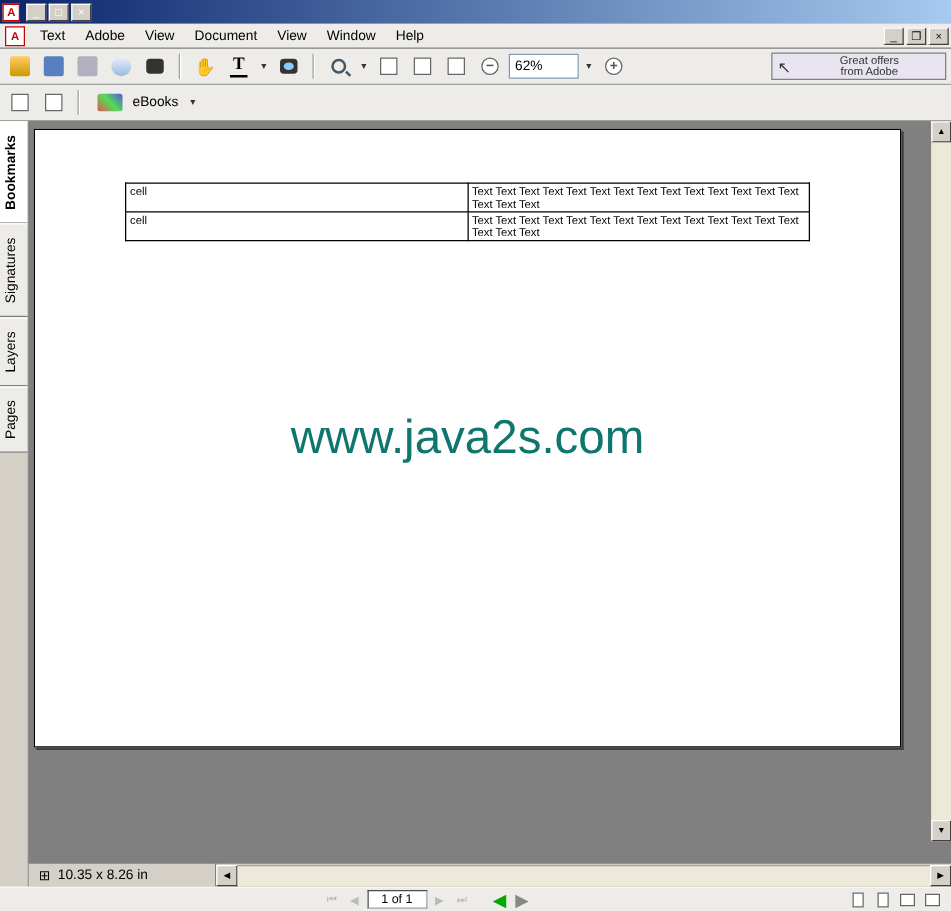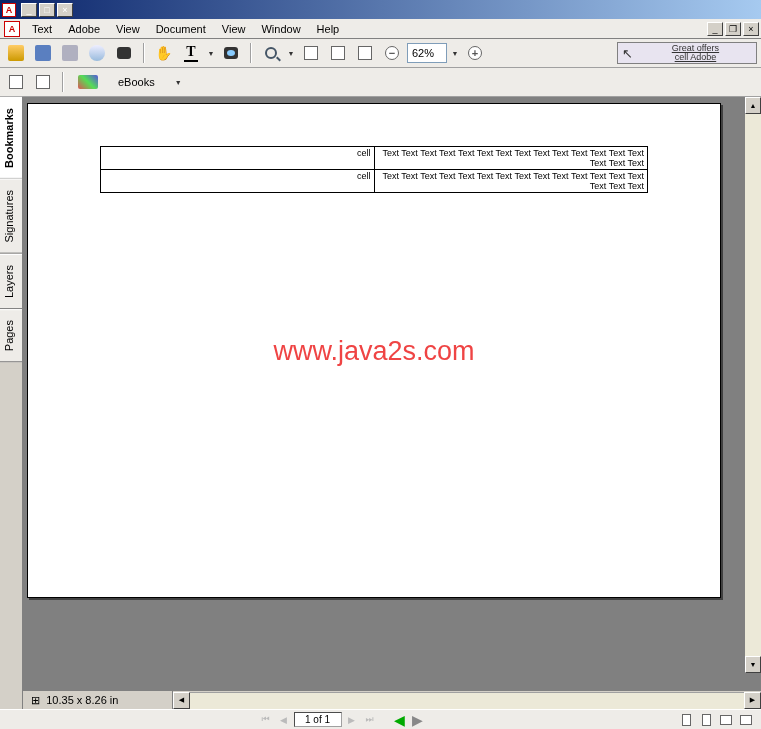--- a/index.html
+++ b/index.html
@@ -80,44 +80,44 @@
 }
 .tb-sep {
   width: 1px; height: 20px;
   border-left: 1px solid #a0a0a0;
   border-right: 1px solid #fff;
   margin: 0 4px;
 }
 .tb-dd { width: 10px; display:flex; align-items:center; justify-content:center; }
 .tb-arrow { font-size: 7px; color: #333; }
 .zoom-box {
-  width: 40px; height: 20px;
+  width: 56px; height: 20px;
   background: #fff;
   border: 1px solid #7f9db9;
   padding: 1px 4px;
   font-size: 11px;
   display: flex; align-items: center;
 }
 .adobe-offer {
   width: 140px; height: 22px;
   border: 1px solid #808080;
   background: #e8e4f0;
   display: flex; align-items: center;
   font-size: 9px;
   color: #333;
   padding: 0 4px;
   gap: 6px;
 }
-.adobe-offer .offer-text { text-align: center; flex: 1; line-height: 9px; text-decoration: underline; }
+.adobe-offer .offer-text { text-align: center; flex: 1; line-height: 9px; }
 .ebooks {
   display: flex; align-items: center;
   padding: 2px 6px;
   border: 1px solid transparent;
   cursor: default;
-  gap: 20px;
+  gap: 8px;
 }
 .workspace {
   display: flex;
   height: calc(729px - 19px - 20px - 29px - 29px - 20px);
   background: #808080;
 }
 .sidebar {
   width: 23px;
   background: #d4d0c8;
   border-right: 1px solid #808080;
@@ -154,27 +154,27 @@
   background: #fff;
   width: 694px;
   height: 495px;
   margin: 6px 0 0 4px;
   border: 1px solid #000;
   box-shadow: 2px 2px 0 rgba(0,0,0,0.5);
   position: relative;
   padding: 42px 72px;
 }
 .pdf-table { border-collapse: collapse; width: 100%; font-size: 9px; font-family: Arial; }
-.pdf-table td { border: 1px solid #000; padding: 1px 3px; vertical-align: top; text-align: right; }
+.pdf-table td { border: 1px solid #000; padding: 1px 3px; vertical-align: top; }
 .watermark {
   position: absolute;
   left: 50%; top: 50%;
   transform: translate(-50%, -50%);
-  font-size: 27px;
-  color: #ef4444;
+  font-size: 38px;
+  color: #0f766e;
   font-family: Arial;
   pointer-events: none;
   text-align: center;
 }
 .vscroll {
   position: absolute; top: 0; right: 0; bottom: 18px;
   width: 17px;
   background: #d4d0c8;
   border-left: 1px solid #808080;
   display: flex; flex-direction: column;
@@ -336,21 +336,21 @@
       <span class="tb-arrow">▼</span>
     </div>
   <div class="tb-btn">
       <span class="ico-plus">+</span>
     </div>
   <div style="flex:1"></div>
   <div class="adobe-offer">
     <span class="ico-cursor">↖</span>
     <div class="offer-text">
       <span>Great offers</span><br>
-      <span>cell Adobe</span>
+      <span>from Adobe</span>
     </div>
   </div>
 </div>
 
 <div class="toolbar-row">
   <div class="tb-btn">
       <span class="ico-fitpage"></span>
     </div>
   <div class="tb-btn">
       <span class="ico-fitpage"></span>

